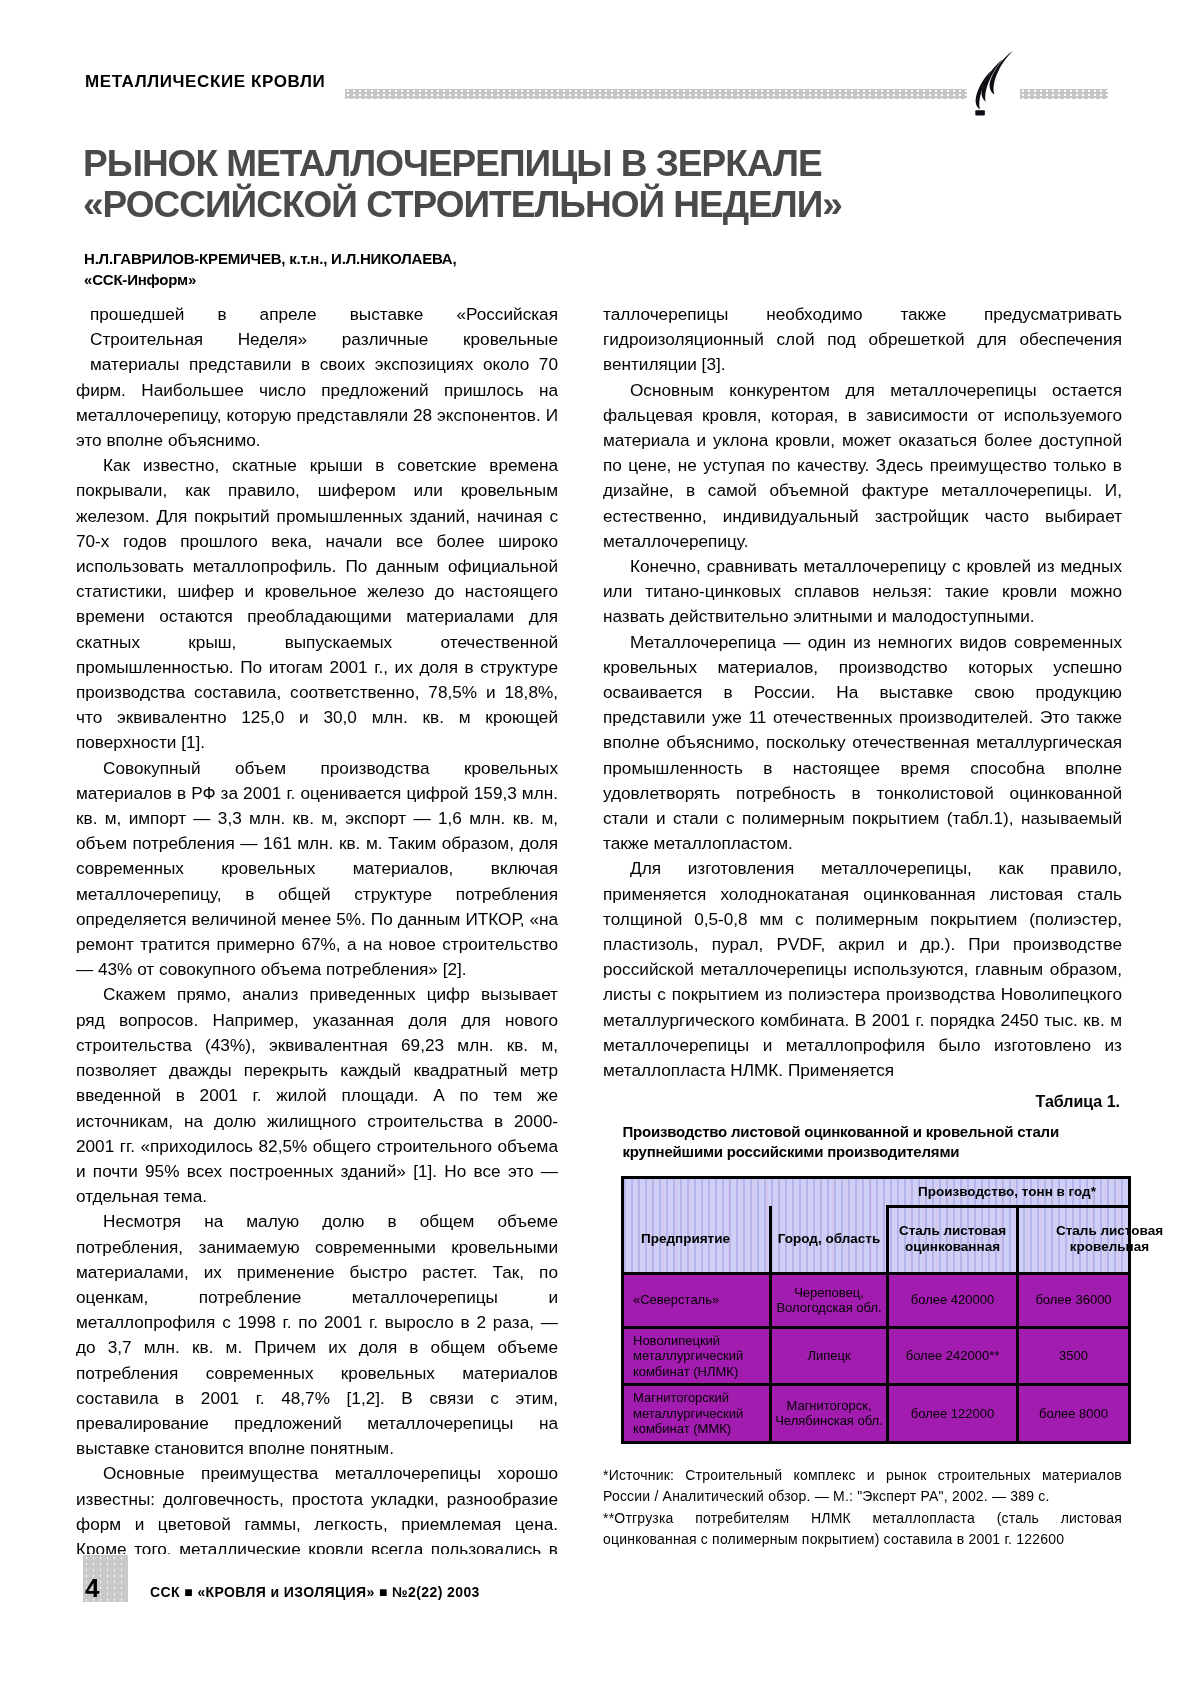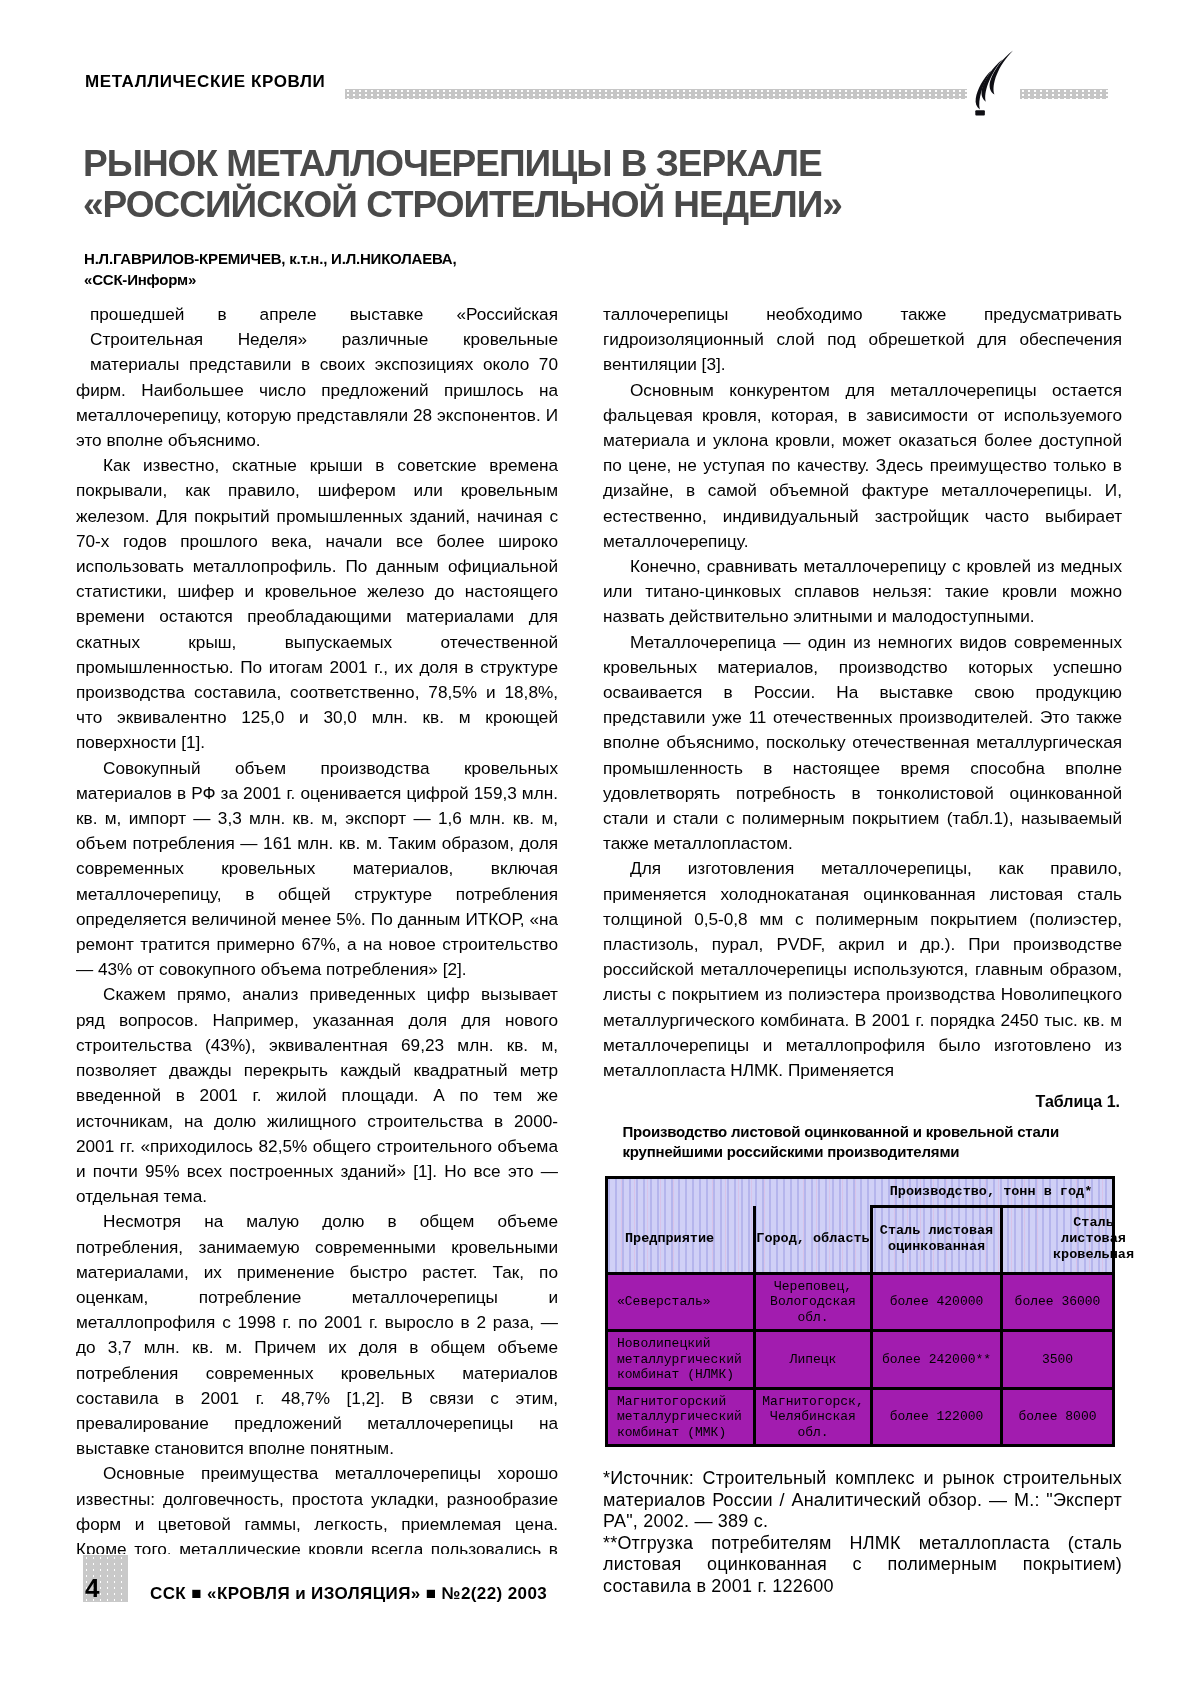--- a/index.html
+++ b/index.html
@@ -46,24 +46,23 @@
   
   .table-label{
     margin-top:6px;text-align:right;
     font-size:16px;font-weight:bold;padding-right:2px;
   }
   .table-caption{
     margin:7px auto 0 auto;width:480px;text-align:left;
     font-size:15px;font-weight:bold;line-height:20.5px;letter-spacing:-.2px;
   }
   .ptable{
-    margin-top:13px;margin-left:2px;
+    margin-top:13px;margin-left:18px;
     width:510px;box-sizing:border-box;
     border:3px solid #000;
-    font-family:Liberation Mono, monospace;
   }
   .thead{
     position:relative;height:93px;
     background-color:#d0d0f6;
     background-image:repeating-linear-gradient(90deg,#b5b5ec 0 2px,rgba(0,0,0,0) 2px 7px),
                      repeating-linear-gradient(90deg,rgba(228,180,216,.45) 0 1px,rgba(0,0,0,0) 1px 13px);
   }
   .merged-head{
     position:absolute;left:262px;top:0;width:242px;height:27px;
     display:flex;align-items:center;justify-content:center;
@@ -86,37 +85,37 @@
     box-sizing:border-box;
     display:flex;align-items:center;justify-content:center;text-align:center;
     font-size:13px;line-height:15.5px;padding:4px 2px;
   }
   .tcell.c0{width:145px;justify-content:flex-start;text-align:left;padding-left:9px;}
   .tcell.c1{width:117px;border-left:3px solid #000;}
   .tcell.c2{width:130px;border-left:3px solid #000;}
   .tcell.c3{width:112px;border-left:3px solid #000;}
   .footnotes{margin-top:21px;}
   .footnotes p{
-    margin:0;font-size:18px;line-height:21.5px;letter-spacing:.2px;
+    margin:0;font-size:14px;line-height:21.5px;letter-spacing:.2px;
     text-align:justify;
   }
   
   .page-num-box{
     position:absolute;left:83px;top:1555px;width:45px;height:47px;
     background-color:#c9c9c9;
     background-image:radial-gradient(circle,#ffffff 0.8px,rgba(255,255,255,0) 1px);
     background-size:7px 6px;
   }
   .page-num{
     position:absolute;left:2px;bottom:1px;
     font-size:26px;font-weight:bold;line-height:26px;color:#000;
   }
   .journal-line{
     position:absolute;left:150px;top:1584px;
-    font-size:17px;font-weight:bold;letter-spacing:.4px;
+    font-size:14px;font-weight:bold;letter-spacing:.4px;
   }
 </style>
 </head>
 <body>
 
 <div class="page">
 
   <div class="section-label">МЕТАЛЛИЧЕСКИЕ КРОВЛИ</div>
   <div class="rule rule-left"></div>
   <svg class="logo" viewBox="0 0 46 70" aria-hidden="true">

